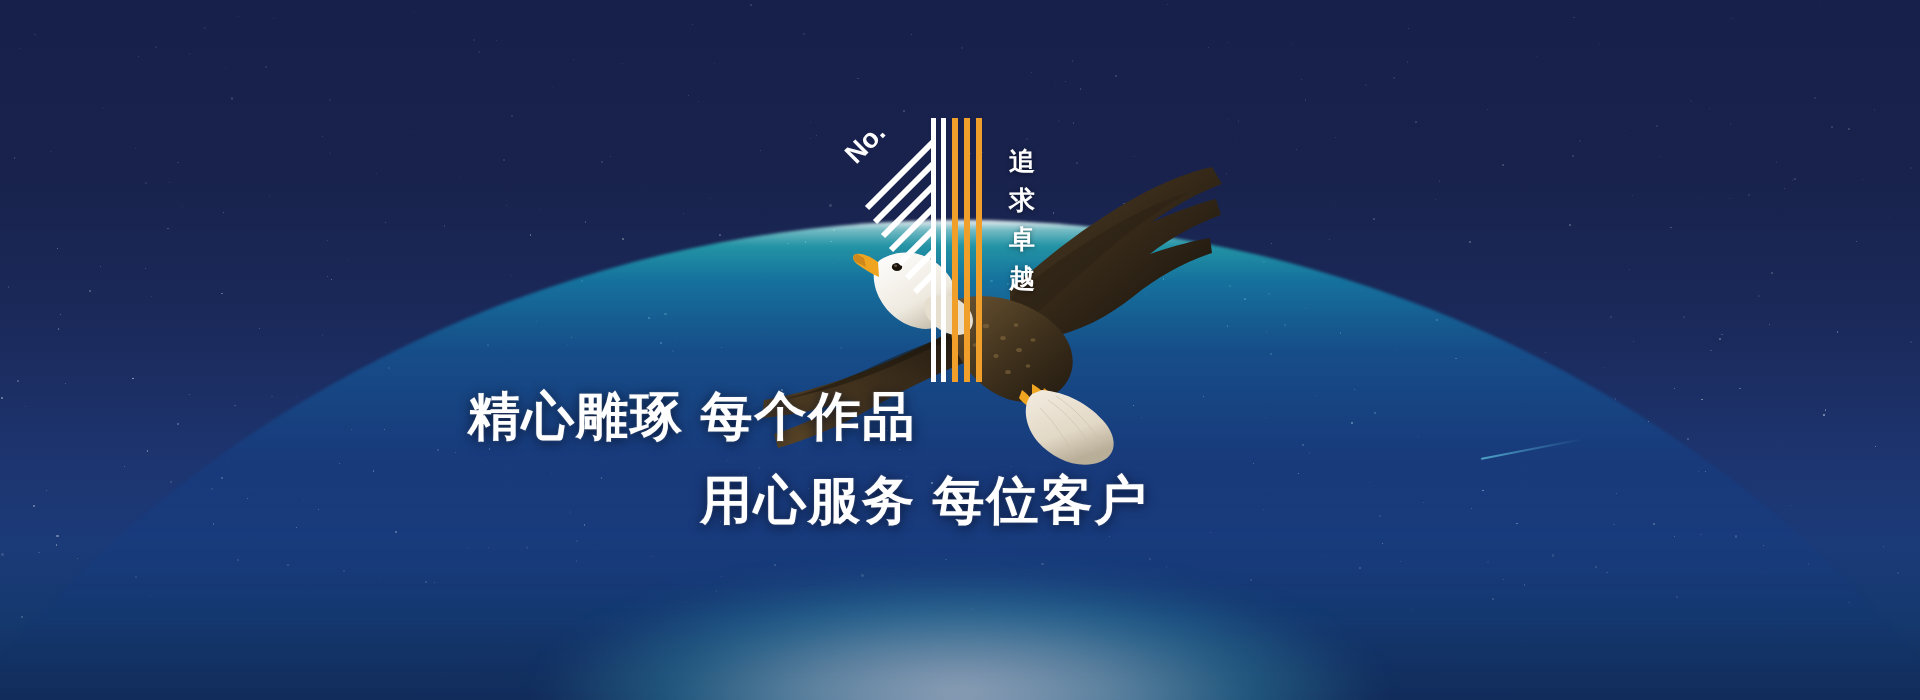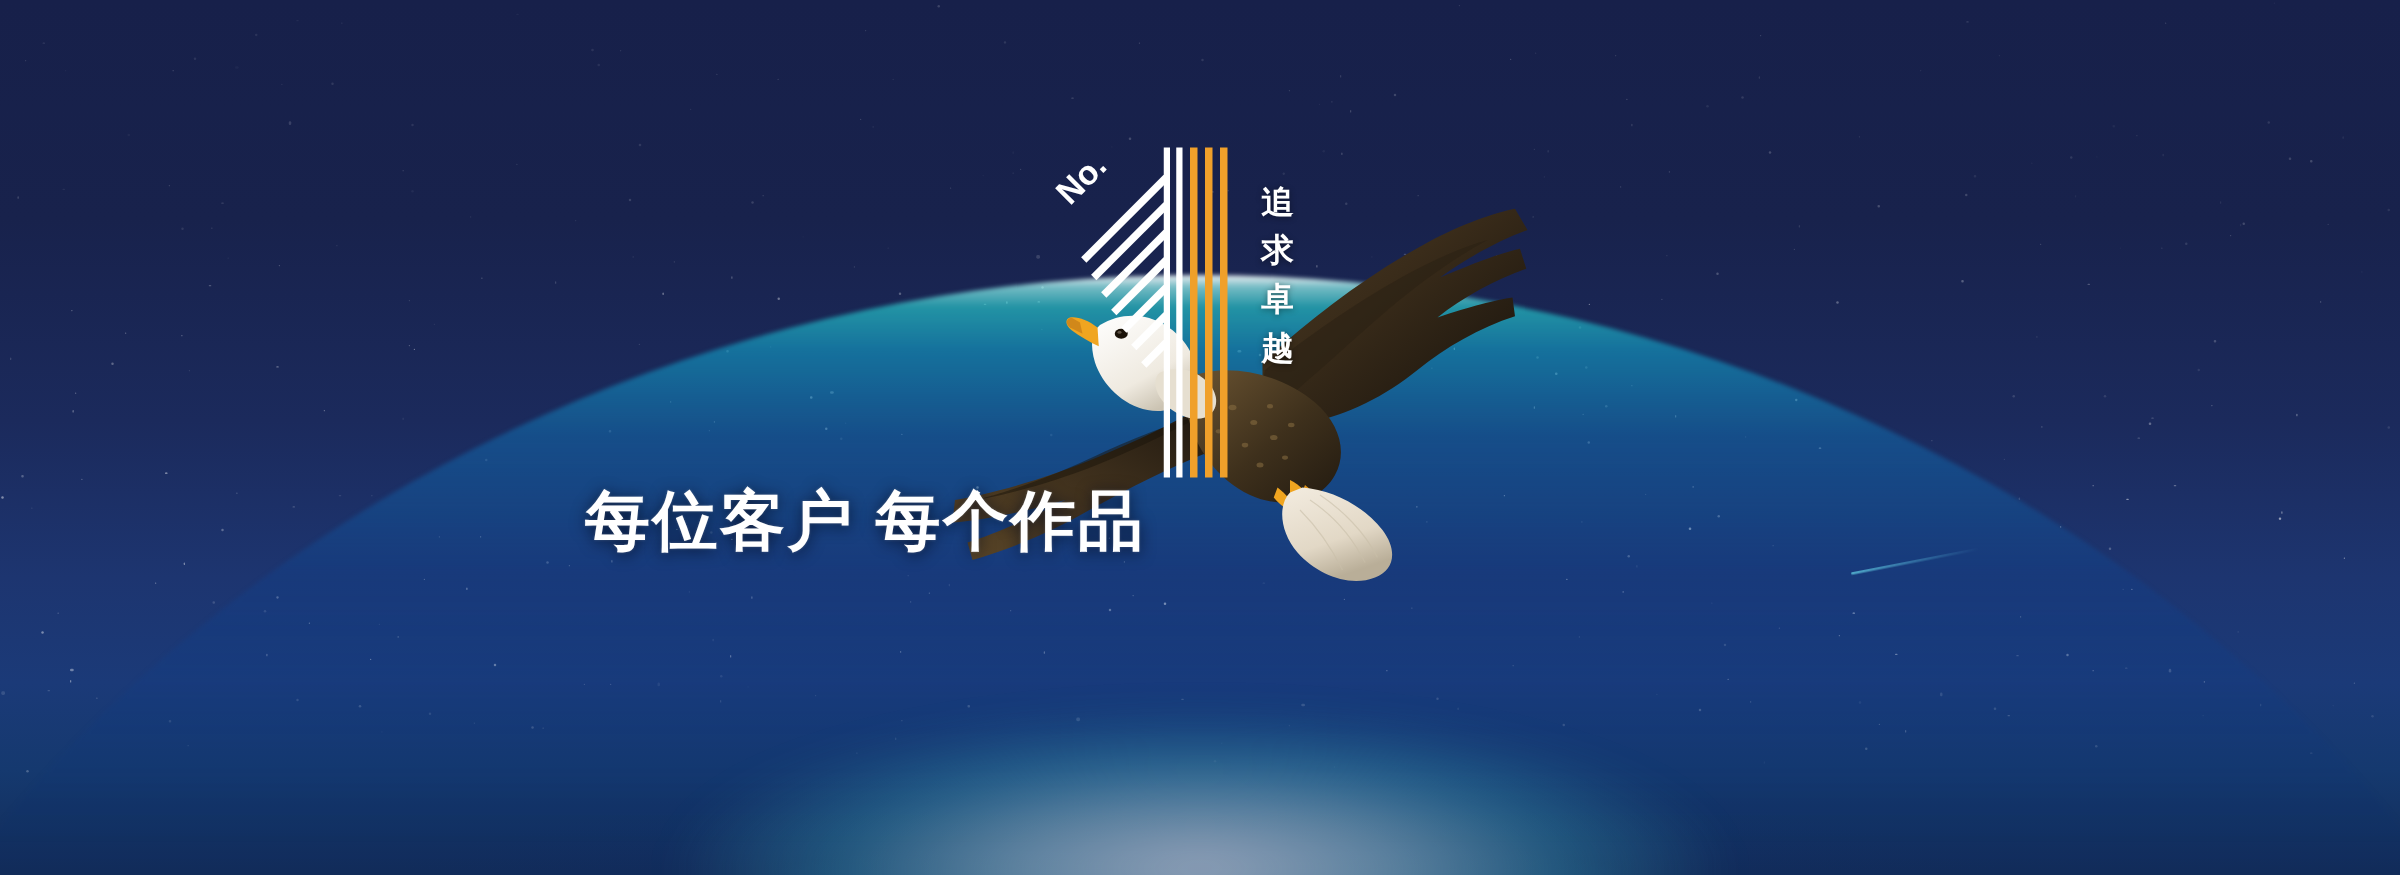--- a/index.html
+++ b/index.html
@@ -704,15 +704,16 @@
     </svg>
   </div>
 
   <div class="vertical-slogan">
     <span>追</span>
     <span>求</span>
     <span>卓</span>
     <span>越</span>
   </div>
 
-  <div class="headline headline-1">每位客户 每个作品</div>
+  <div class="headline headline-1">精心雕琢 每个作品</div>
+  <div class="headline headline-2">用心服务 每位客户</div>
 
 </div>
 
 </body></html>

